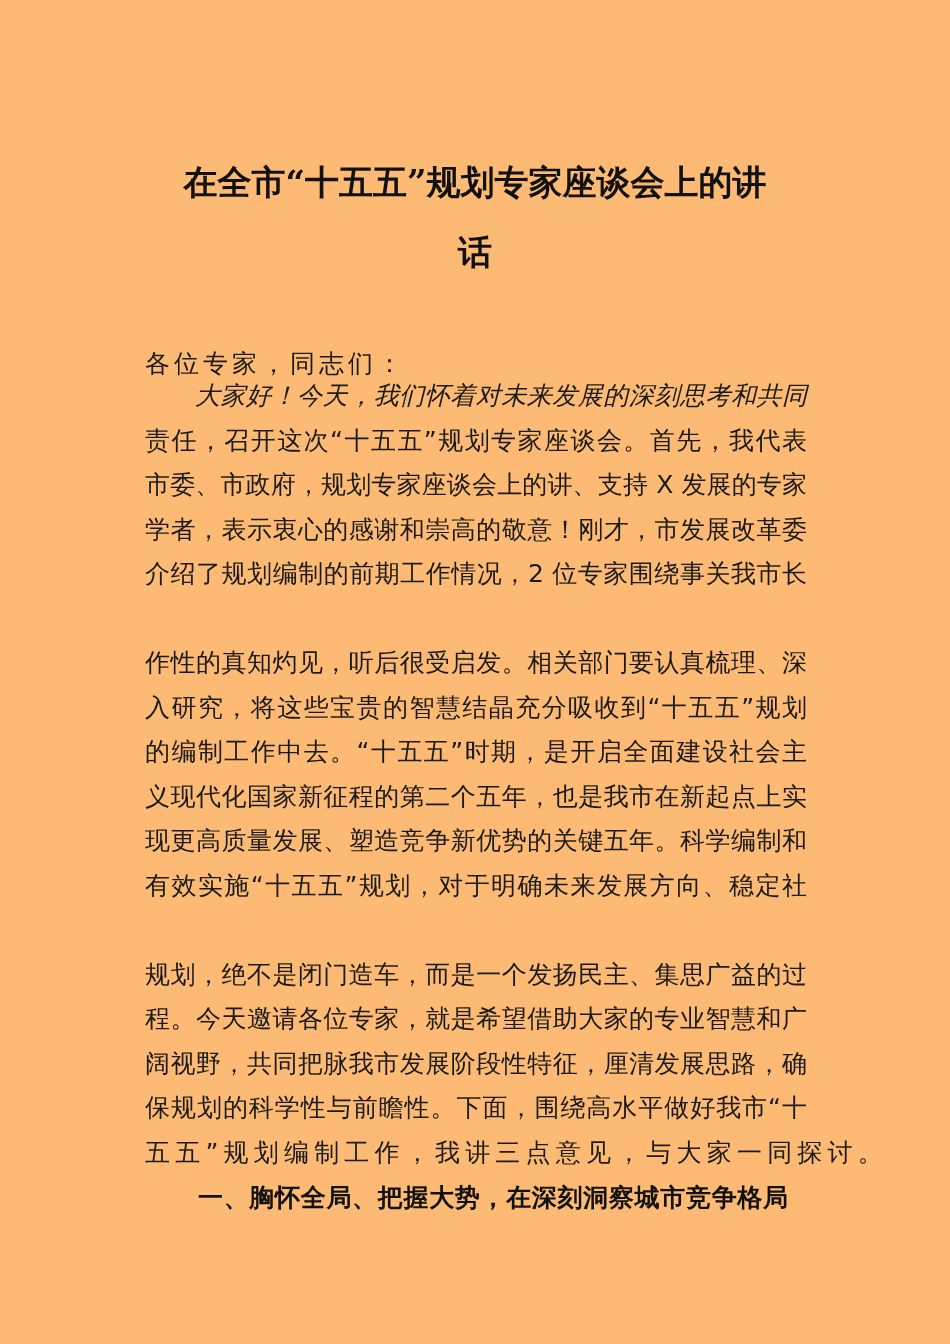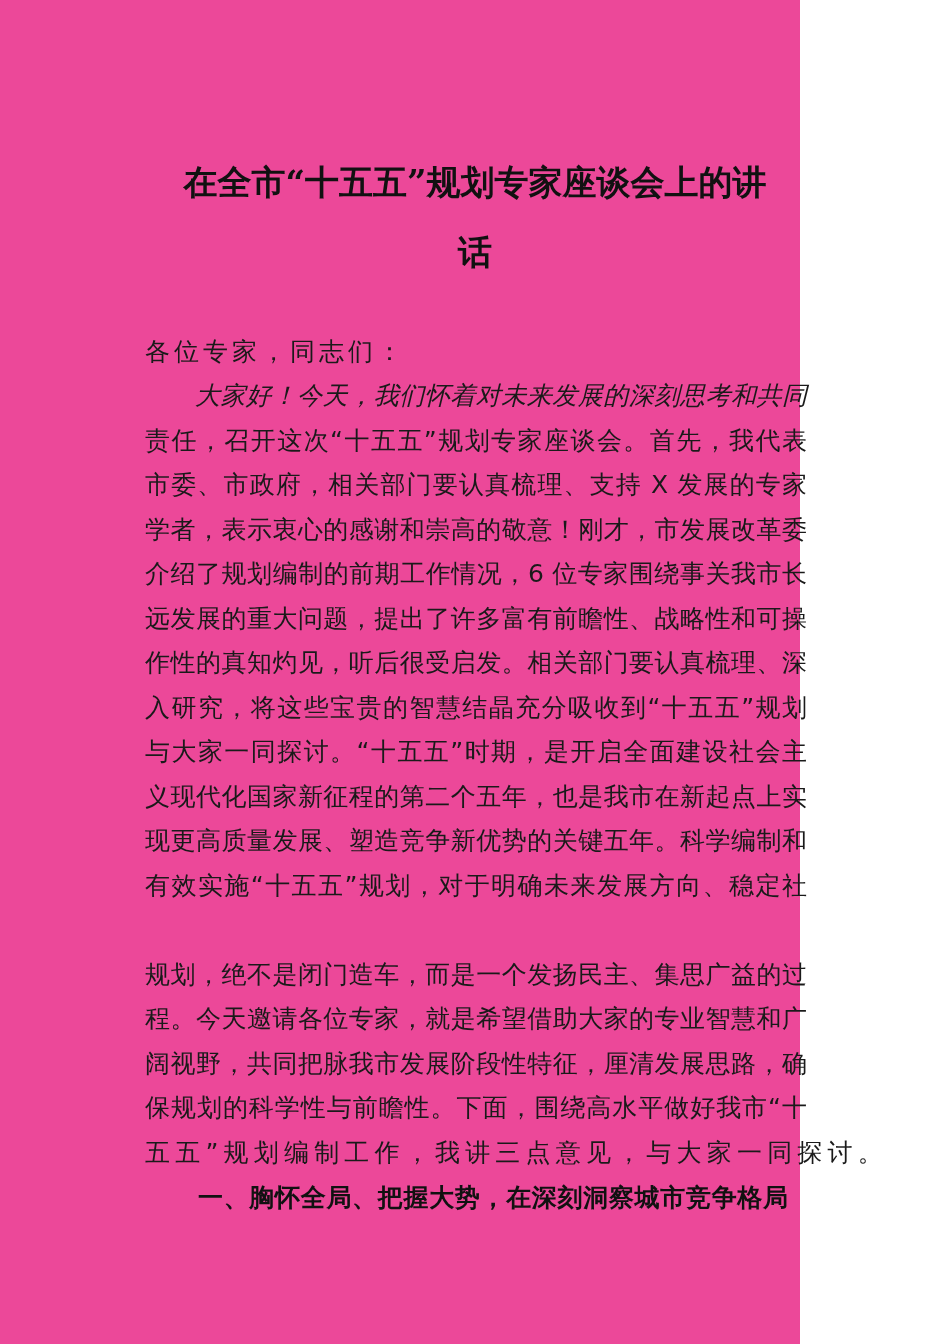--- a/index.html
+++ b/index.html
@@ -1,58 +1,57 @@
 <!DOCTYPE html>
 <html><head>
 <meta charset="utf-8">
 <style>
   html, body { margin: 0; padding: 0; background: #ffffff; }
   body { width: 950px; height: 1344px; position: relative; overflow: hidden; }
-  .page { position: absolute; left: 0; top: 0; width: 800px; height: 1344px; background: #ec4899; }
+  .page { position: absolute; left: 0; top: 0; width: 950px; height: 1344px; background: #fdba74; }
   .title {
     position: absolute; left: 140px; width: 670px; text-align: center;
     font-family: "DejaVu Serif", serif; font-weight: bold; font-size: 34px;
     color: #111; letter-spacing: 0px; white-space: nowrap;
   }
   .title.l1 { top: 160px; }
   .title.l2 { top: 230px; }
   .line {
     position: absolute; left: 145px; width: 662px;
     font-family: "DejaVu Sans", sans-serif; font-size: 25px;
     color: #1a1a1a; white-space: nowrap; line-height: 30px;
     text-align: justify; text-align-last: justify;
   }
-  .line.salutation { text-align: left; text-align-last: left; letter-spacing: 4px; }
+  .line.salutation { text-align: left; text-align-last: left; letter-spacing: 4px; margin-top: 12px; }
   .line.indent { left: 195px; width: 612px; font-style: italic; }
   .line.last { text-align: right; text-align-last: left; letter-spacing: 5.2px; }
   .heading {
     position: absolute; left: 198px; width: 590px;
     font-family: "DejaVu Sans", sans-serif; font-weight: bold; font-size: 25px;
     color: #111; white-space: nowrap; line-height: 30px;
     text-align: justify; text-align-last: justify;
   }
 </style>
 </head>
 <body>
 
 <div class="page">
   <div class="title l1">在全市“十五五”规划专家座谈会上的讲</div>
   <div class="title l2">话</div>
 
   <div class="line salutation" style="top:337px">各位专家，同志们：</div>
 
   <div class="line indent" style="top:381px">大家好！今天，我们怀着对未来发展的深刻思考和共同</div>
   <div class="line" style="top:426px">责任，召开这次“十五五”规划专家座谈会。首先，我代表</div>
-  <div class="line" style="top:470px">市委、市政府，相关部门要认真梳理、支持 X 发展的专家</div>
+  <div class="line" style="top:470px">市委、市政府，规划专家座谈会上的讲、支持 X 发展的专家</div>
   <div class="line" style="top:515px">学者，表示衷心的感谢和崇高的敬意！刚才，市发展改革委</div>
-  <div class="line" style="top:559px">介绍了规划编制的前期工作情况，6 位专家围绕事关我市长</div>
-  <div class="line" style="top:604px">远发展的重大问题，提出了许多富有前瞻性、战略性和可操</div>
+  <div class="line" style="top:559px">介绍了规划编制的前期工作情况，2 位专家围绕事关我市长</div>
   <div class="line" style="top:648px">作性的真知灼见，听后很受启发。相关部门要认真梳理、深</div>
   <div class="line" style="top:693px">入研究，将这些宝贵的智慧结晶充分吸收到“十五五”规划</div>
-  <div class="line" style="top:737px">与大家一同探讨。“十五五”时期，是开启全面建设社会主</div>
+  <div class="line" style="top:737px">的编制工作中去。“十五五”时期，是开启全面建设社会主</div>
   <div class="line" style="top:782px">义现代化国家新征程的第二个五年，也是我市在新起点上实</div>
   <div class="line" style="top:826px">现更高质量发展、塑造竞争新优势的关键五年。科学编制和</div>
   <div class="line" style="top:871px">有效实施“十五五”规划，对于明确未来发展方向、稳定社</div>
   <div class="line" style="top:960px">规划，绝不是闭门造车，而是一个发扬民主、集思广益的过</div>
   <div class="line" style="top:1004px">程。今天邀请各位专家，就是希望借助大家的专业智慧和广</div>
   <div class="line" style="top:1049px">阔视野，共同把脉我市发展阶段性特征，厘清发展思路，确</div>
   <div class="line" style="top:1093px">保规划的科学性与前瞻性。下面，围绕高水平做好我市“十</div>
   <div class="line last" style="top:1138px">五五”规划编制工作，我讲三点意见，与大家一同探讨。</div>
 
   <div class="heading" style="top:1183px">一、胸怀全局、把握大势，在深刻洞察城市竞争格局</div>

